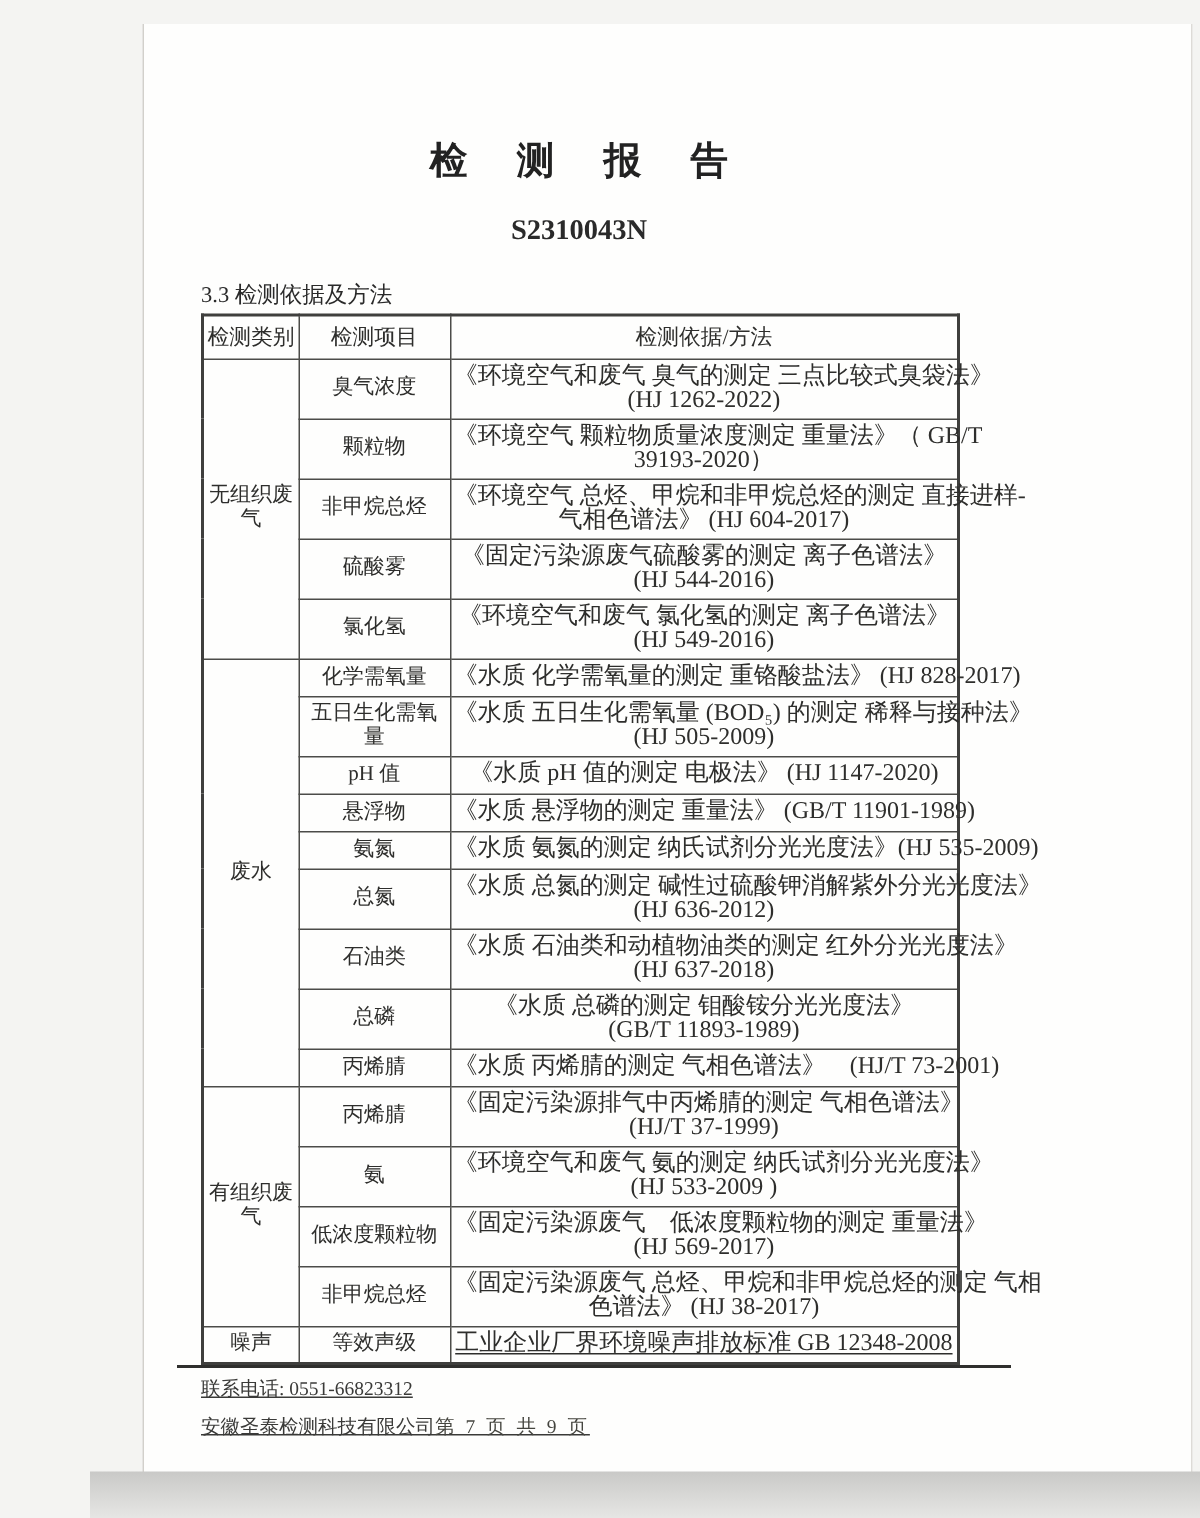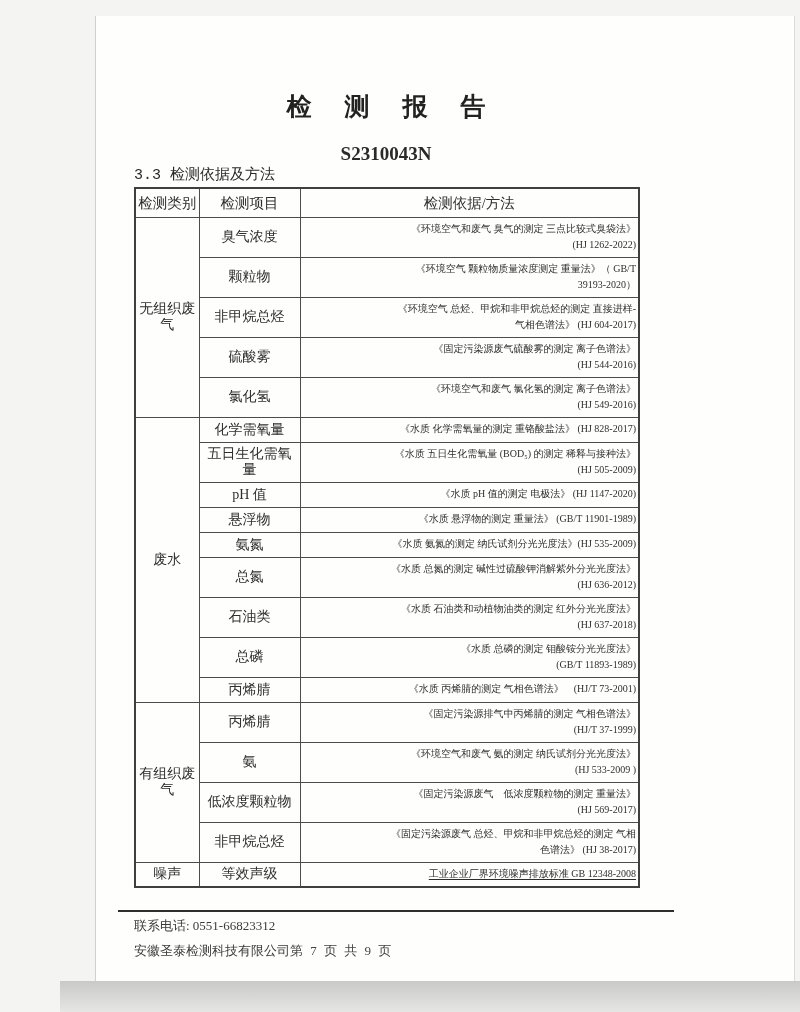--- a/index.html
+++ b/index.html
@@ -44,24 +44,23 @@
   .report-no {
     text-align: center;
     font-family: "Liberation Serif", serif;
     font-size: 19px;
     font-weight: bold;
     margin-top: 20px;
     color: #2a2a2a;
   }
   .section-heading {
     font-size: 15px;
-    margin-top: 0;
+    margin-top: 22px;
     margin-bottom: 3px;
     color: #2a2a2a;
-    font-family: Liberation Mono, monospace;
   }
   table.methods {
     width: 504px;
     border-collapse: collapse;
     table-layout: fixed;
     border: 2px solid #3f3f3d;
   }
   table.methods col.c1 { width: 64px; }
   table.methods col.c2 { width: 101px; }
   table.methods col.c3 { width: 339px; }
@@ -77,22 +76,22 @@
   table.methods th {
     height: 29px;
     font-weight: normal;
     font-size: 14.5px;
   }
   td.cat { font-size: 14px; }
   td.item { font-size: 14px; }
   td.method { padding: 2px 1px; }
   .mline {
     white-space: nowrap;
-    text-align: right;
-    font-size: 10px;
+    text-align: center;
+    font-size: 16px;
     line-height: 16.5px;
   }
   .mline.ul { text-decoration: underline; text-underline-offset: 2px; }
   tr.single td { height: 25px; }
   tr.double td.method { height: 36px; }
   .separator {
     margin-top: 11px;
     text-align: center;
     white-space: nowrap;
     color: #8a8a87;
@@ -112,20 +111,21 @@
     left: 22px; top: 894px;
     width: 556px; height: 2px;
     background: #2f2f2d;
   }
   .footer {
     position: absolute;
     left: 38px; top: 901px;
     width: 504px;
     font-size: 13px;
     color: #3a3a38;
+    text-decoration: underline;
   }
   .footer .row1 { margin-bottom: 7px; }
   .footer .row2 { display: flex; justify-content: flex-start; }
   .page-indicator { letter-spacing: 2px; color: #45453f; }
 </style>
 </head>
 <body>
 
 <div class="scan-page">
   <div class="content">

